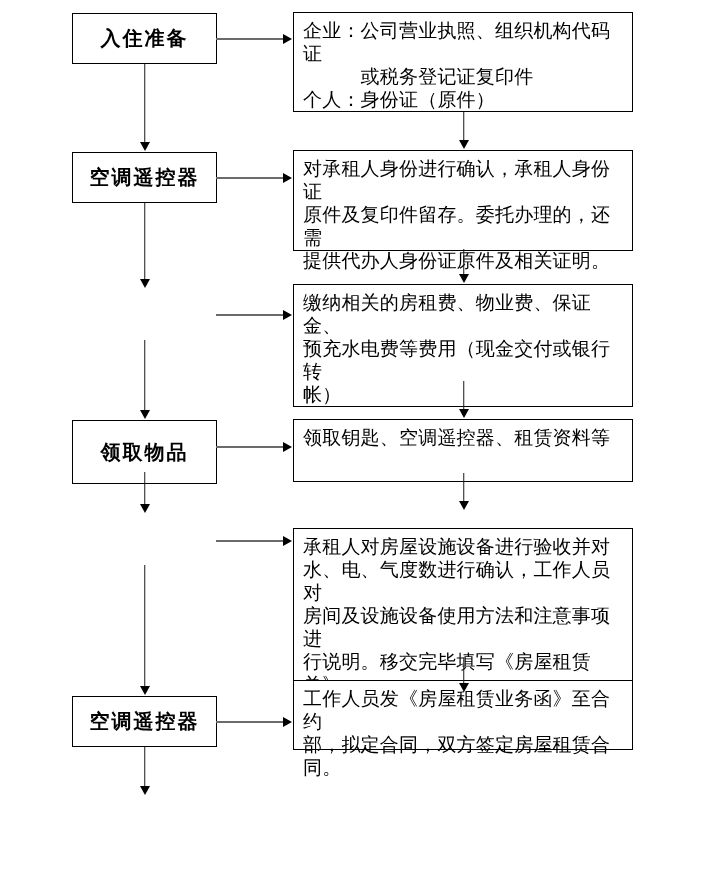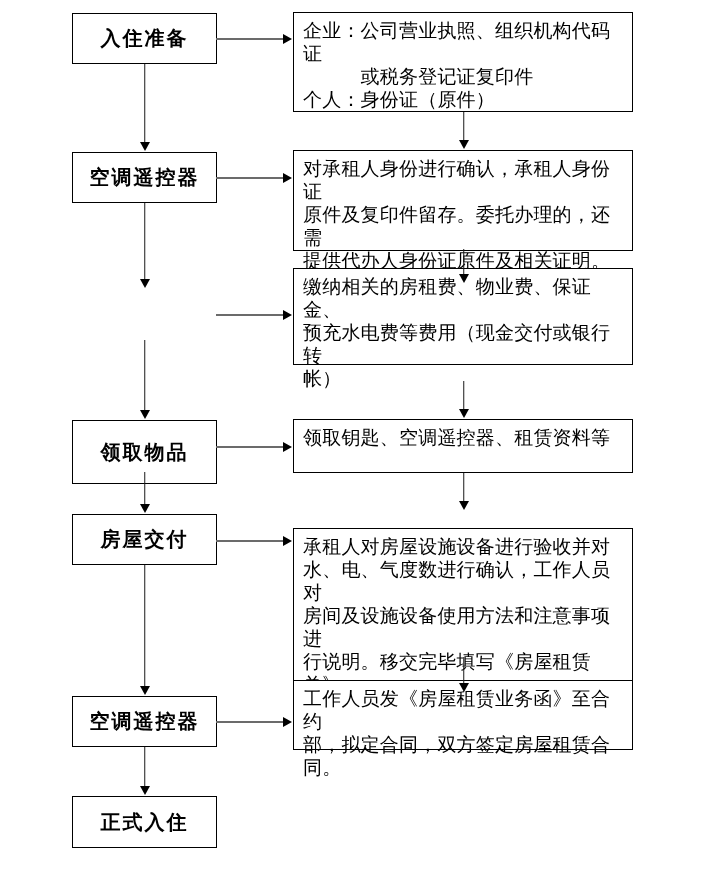--- a/index.html
+++ b/index.html
@@ -114,46 +114,40 @@
 
   <div class="lbox" style="top:13px">
     <span class="lbl">入住准备</span>
   </div>
   <div class="lbox" style="top:152px">
     <span class="lbl">空调遥控器</span>
   </div>
   <div class="lbox" style="top:420px;height:64px">
     <span class="lbl">领取物品</span>
   </div>
-  <div class="lbox" style="top:514px">
-    <span class="lbl">房屋交付</span>
-  </div>
   <div class="lbox" style="top:696px">
     <span class="lbl">空调遥控器</span>
-  </div>
-  <div class="lbox" style="top:796px;height:52px">
-    <span class="lbl">正式入住</span>
   </div>
 
   <div class="rbox" style="top:12px;height:100px">
     <div class="rtext">企业：公司营业执照、组织机构代码证
 　　　或税务登记证复印件
 个人：身份证（原件）</div>
   </div>
   <div class="rbox" style="top:150px;height:101px">
     <div class="rtext">对承租人身份进行确认，承租人身份证
 原件及复印件留存。委托办理的，还需
 提供代办人身份证原件及相关证明。</div>
   </div>
-  <div class="rbox" style="top:268px;height:97px">
+  <div class="rbox" style="top:284px;height:123px">
     <div class="rtext">缴纳相关的房租费、物业费、保证金、
 预充水电费等费用（现金交付或银行转
 帐）</div>
   </div>
-  <div class="rbox" style="top:419px;height:54px">
+  <div class="rbox" style="top:419px;height:63px">
     <div class="rtext">领取钥匙、空调遥控器、租赁资料等</div>
   </div>
   <div class="rbox" style="top:528px;height:156px">
     <div class="rtext">承租人对房屋设施设备进行验收并对
 水、电、气度数进行确认，工作人员对
 房间及设施设备使用方法和注意事项进
 行说明。移交完毕填写《房屋租赁单》
 租户签字确认。</div>
   </div>
   <div class="rbox" style="top:680px;height:70px">

